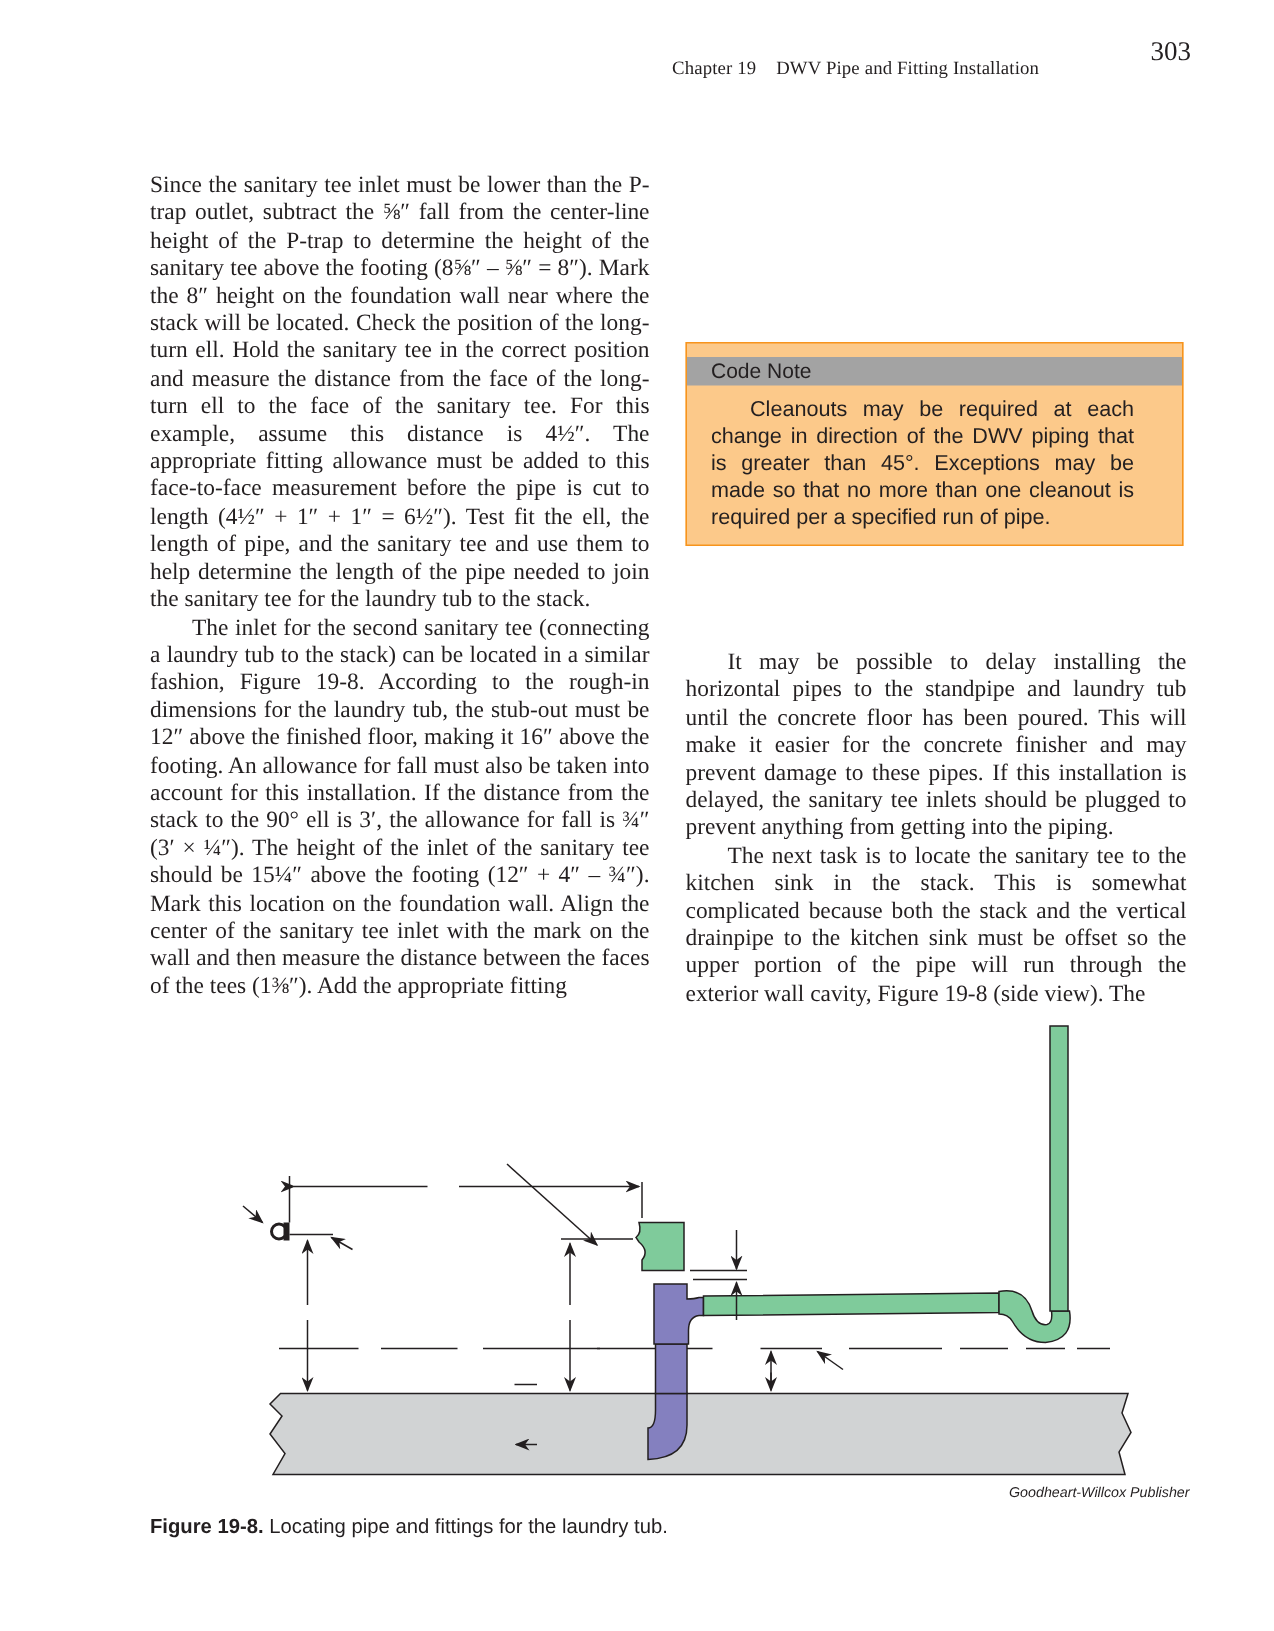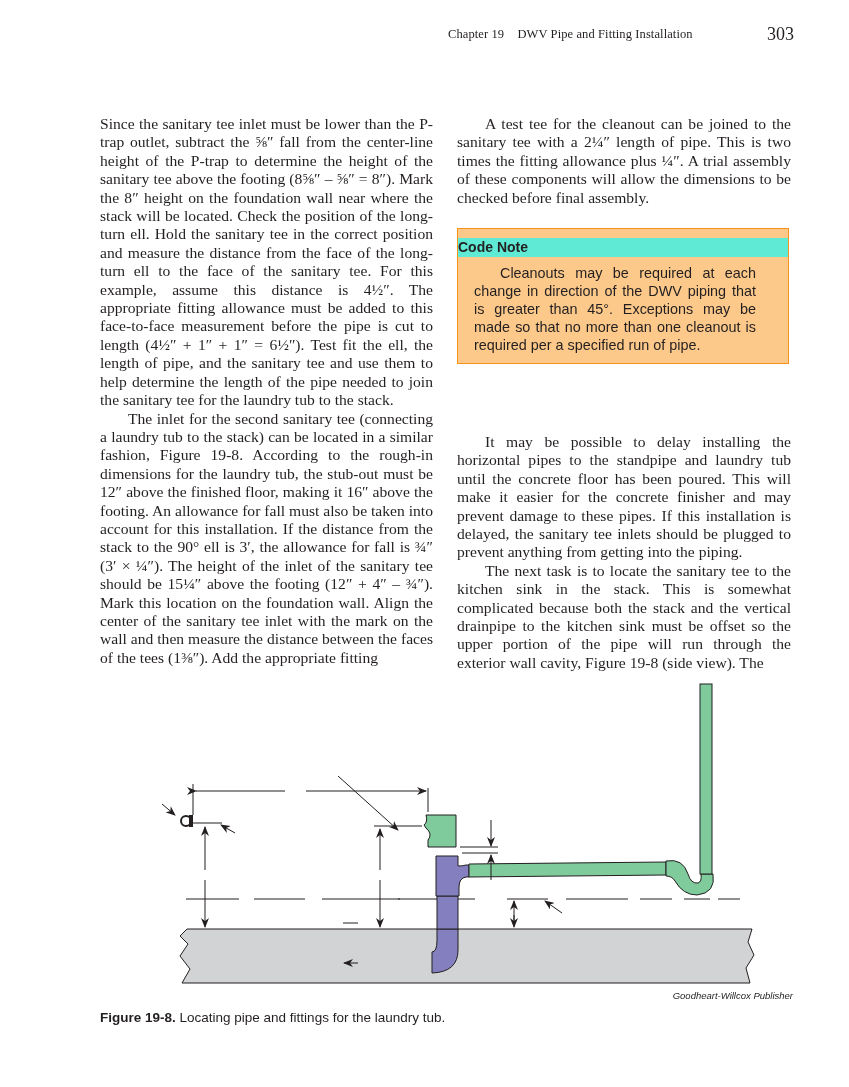--- a/index.html
+++ b/index.html
@@ -1,31 +1,31 @@
 <!DOCTYPE html>
 <html><head>
 <meta charset="utf-8">
 <style>
   html, body { margin: 0; padding: 0; background: #ffffff; }
   body { width: 849px; height: 1087px; position: relative; overflow: hidden; color: #231f20; }
 
-  .running-head { position: absolute; top: 27px; left: 448px; font-family: "Liberation Serif", serif; font-size: 12.5px; letter-spacing: 0.1px; }
+  .running-head { position: absolute; top: 38px; left: 448px; font-family: "Liberation Serif", serif; font-size: 12.5px; letter-spacing: 0.1px; }
   .running-head .chap { margin-right: 10px; }
   .page-num { position: absolute; top: 24px; left: 767px; font-family: "Liberation Serif", serif; font-size: 18px; }
 
   .col { position: absolute; font-family: "Liberation Serif", serif; font-size: 15.6px; line-height: 18.4px; text-align: justify; margin-top: 45px; }
   .col p { margin: 0; }
   .col p.indent { text-indent: 28px; }
   .col-left { left: 100px; top: 70px; width: 333px; }
   .col-right-top { left: 457px; top: 70px; width: 334px; }
   .col-right-bot { left: 457px; top: 388px; width: 334px; }
   b { font-weight: normal; }
 
   .code-note { position: absolute; left: 457px; top: 228px; width: 332px; height: 136px; background: #fcc98a; border: 1px solid #f7941d; box-sizing: border-box; }
-  .code-note .hdr { margin-top: 9px; height: 19px; background: #5eead4; font-family: "Liberation Sans", sans-serif; font-weight: bold; font-size: 14px; line-height: 19px; color: #231f20; }
+  .code-note .hdr { margin-top: 9px; height: 19px; background: #a3a3a3; font-family: "Liberation Sans", sans-serif; font-weight: normal; font-size: 14px; line-height: 19px; padding-left: 16px; color: #231f20; }
   .code-note .body { padding: 7px 32px 0 16px; font-family: "Liberation Sans", sans-serif; font-size: 14.4px; line-height: 18px; text-align: justify; text-indent: 26px; color: #231f20; }
 
   .figure { position: absolute; left: 0; top: 660px; width: 849px; height: 340px; }
   .credit { position: absolute; top: 990px; right: 56px; font-family: "Liberation Sans", sans-serif; font-style: italic; font-size: 9.5px; color: #231f20; }
   .caption { position: absolute; top: 1010px; left: 100px; font-family: "Liberation Sans", sans-serif; font-size: 13.5px; color: #231f20; }
   .caption b { font-weight: bold; }
   .copyright { position: absolute; top: 1087px; left: 100px; font-family: Liberation Mono, monospace; font-size: 10.5px; color: #231f20; }
 </style>
 </head>
 <body>
@@ -35,21 +35,20 @@
   <span>DWV Pipe and Fitting Installation</span>
 </div>
 <div class="page-num">303</div>
 
 <div class="col col-left">
   <p>Since the sanitary tee inlet must be lower than the P-trap outlet, subtract the ⅝″ fall from the center-line height of the P-trap to determine the height of the sanitary tee above the footing (8⅝″ – ⅝″ = 8″). Mark the 8″ height on the foundation wall near where the stack will be located. Check the position of the long-turn ell. Hold the sanitary tee in the correct position and measure the distance from the face of the long-turn ell to the face of the sanitary tee. For this example, assume this distance is 4½″. The appropriate fitting allowance must be added to this face-to-face measurement before the pipe is cut to length (4½″ + 1″ + 1″ = 6½″). Test fit the ell, the length of pipe, and the sanitary tee and use them to help determine the length of the pipe needed to join the sanitary tee for the laundry tub to the stack.</p>
   <p class="indent"><span>The inlet for the second sanitary tee (connecting a laundry tub to the stack) can be located in a similar fashion, </span><b>Figure 19-8</b><span>. According to the rough-in dimensions for the laundry tub, the stub-out must be 12″ above the finished floor, making it 16″ above the footing. An allowance for fall must also be taken into account for this installation. If the distance from the stack to the 90° ell is 3′, the allowance for fall is ¾″ (3′ × ¼″). The height of the inlet of the sanitary tee should be 15¼″ above the footing (12″ + 4″ – ¾″). Mark this location on the foundation wall. Align the center of the sanitary tee inlet with the mark on the wall and then measure the distance between the faces of the tees (1⅜″). Add the appropriate fitting</span></p>
 </div>
 
 <div class="col col-right-top">
-  <p class="indent">A test tee for the cleanout can be joined to the sanitary tee with a 2¼″ length of pipe. This is two times the fitting allowance plus ¼″. A trial assembly of these components will allow the dimensions to be checked before final assembly.</p>
 </div>
 
 <div class="code-note">
   <div class="hdr">Code Note</div>
   <div class="body">Cleanouts may be required at each change in direction of the DWV piping that is greater than 45°. Exceptions may be made so that no more than one cleanout is required per a specified run of pipe.</div>
 </div>
 
 <div class="col col-right-bot">
   <p class="indent">It may be possible to delay installing the horizontal pipes to the standpipe and laundry tub until the concrete floor has been poured. This will make it easier for the concrete finisher and may prevent damage to these pipes. If this installation is delayed, the sanitary tee inlets should be plugged to prevent anything from getting into the piping.</p>
   <p class="indent"><span>The next task is to locate the sanitary tee to the kitchen sink in the stack. This is somewhat complicated because both the stack and the vertical drainpipe to the kitchen sink must be offset so the upper portion of the pipe will run through the exterior wall cavity, </span><b>Figure 19-8</b><span> (side view). The</span></p>

